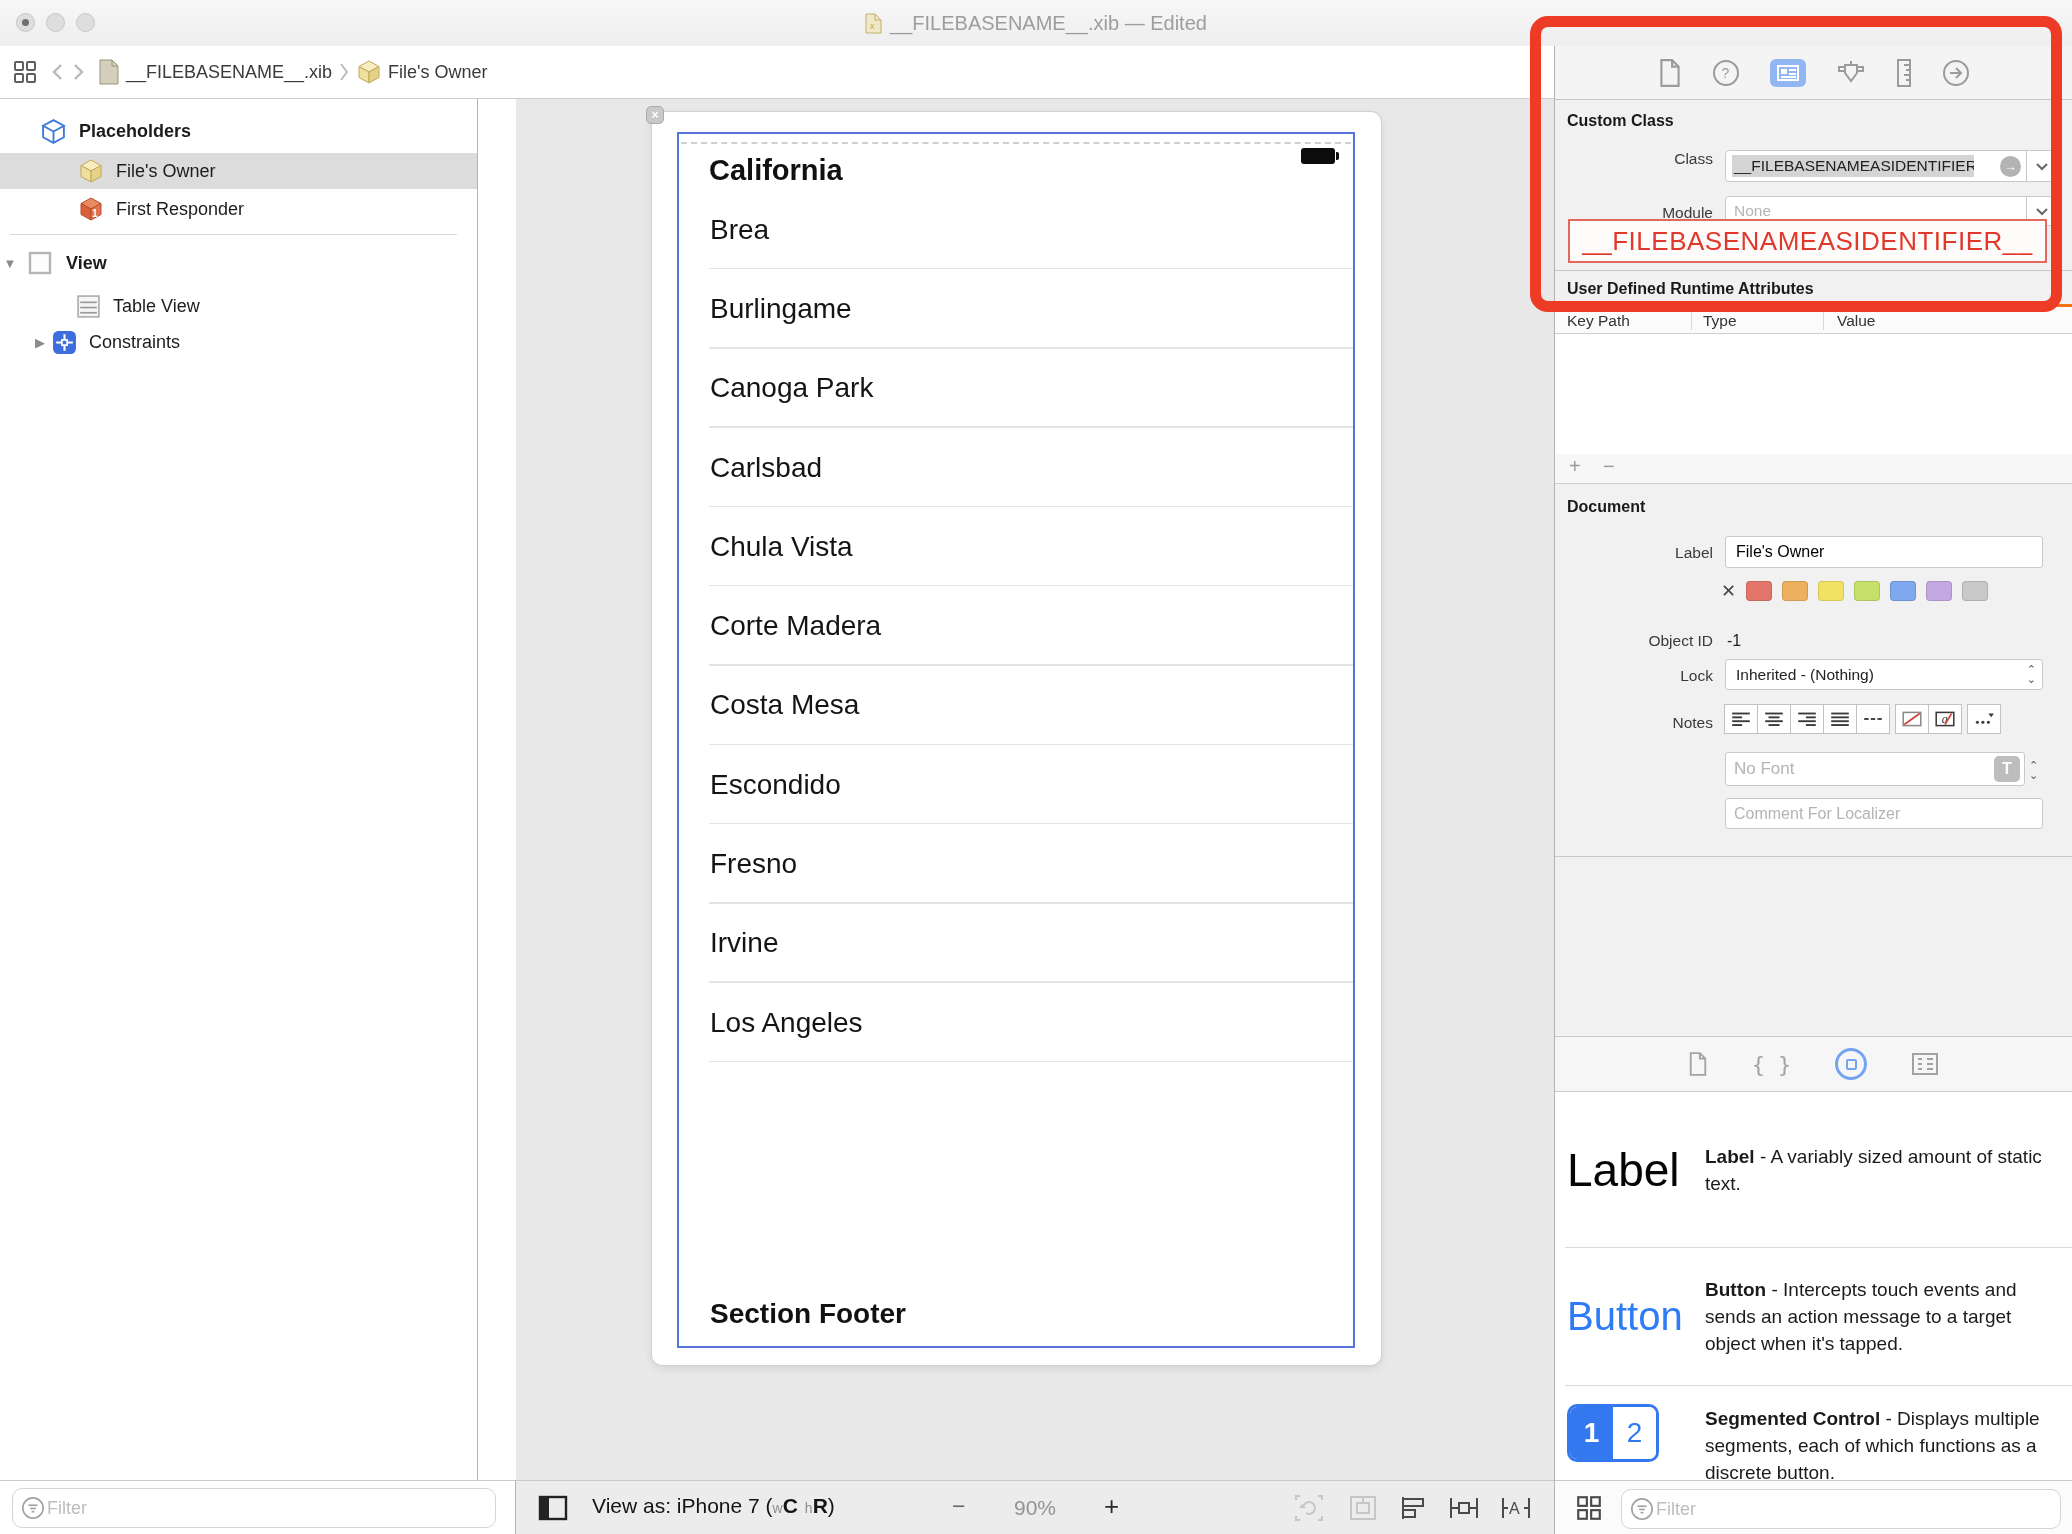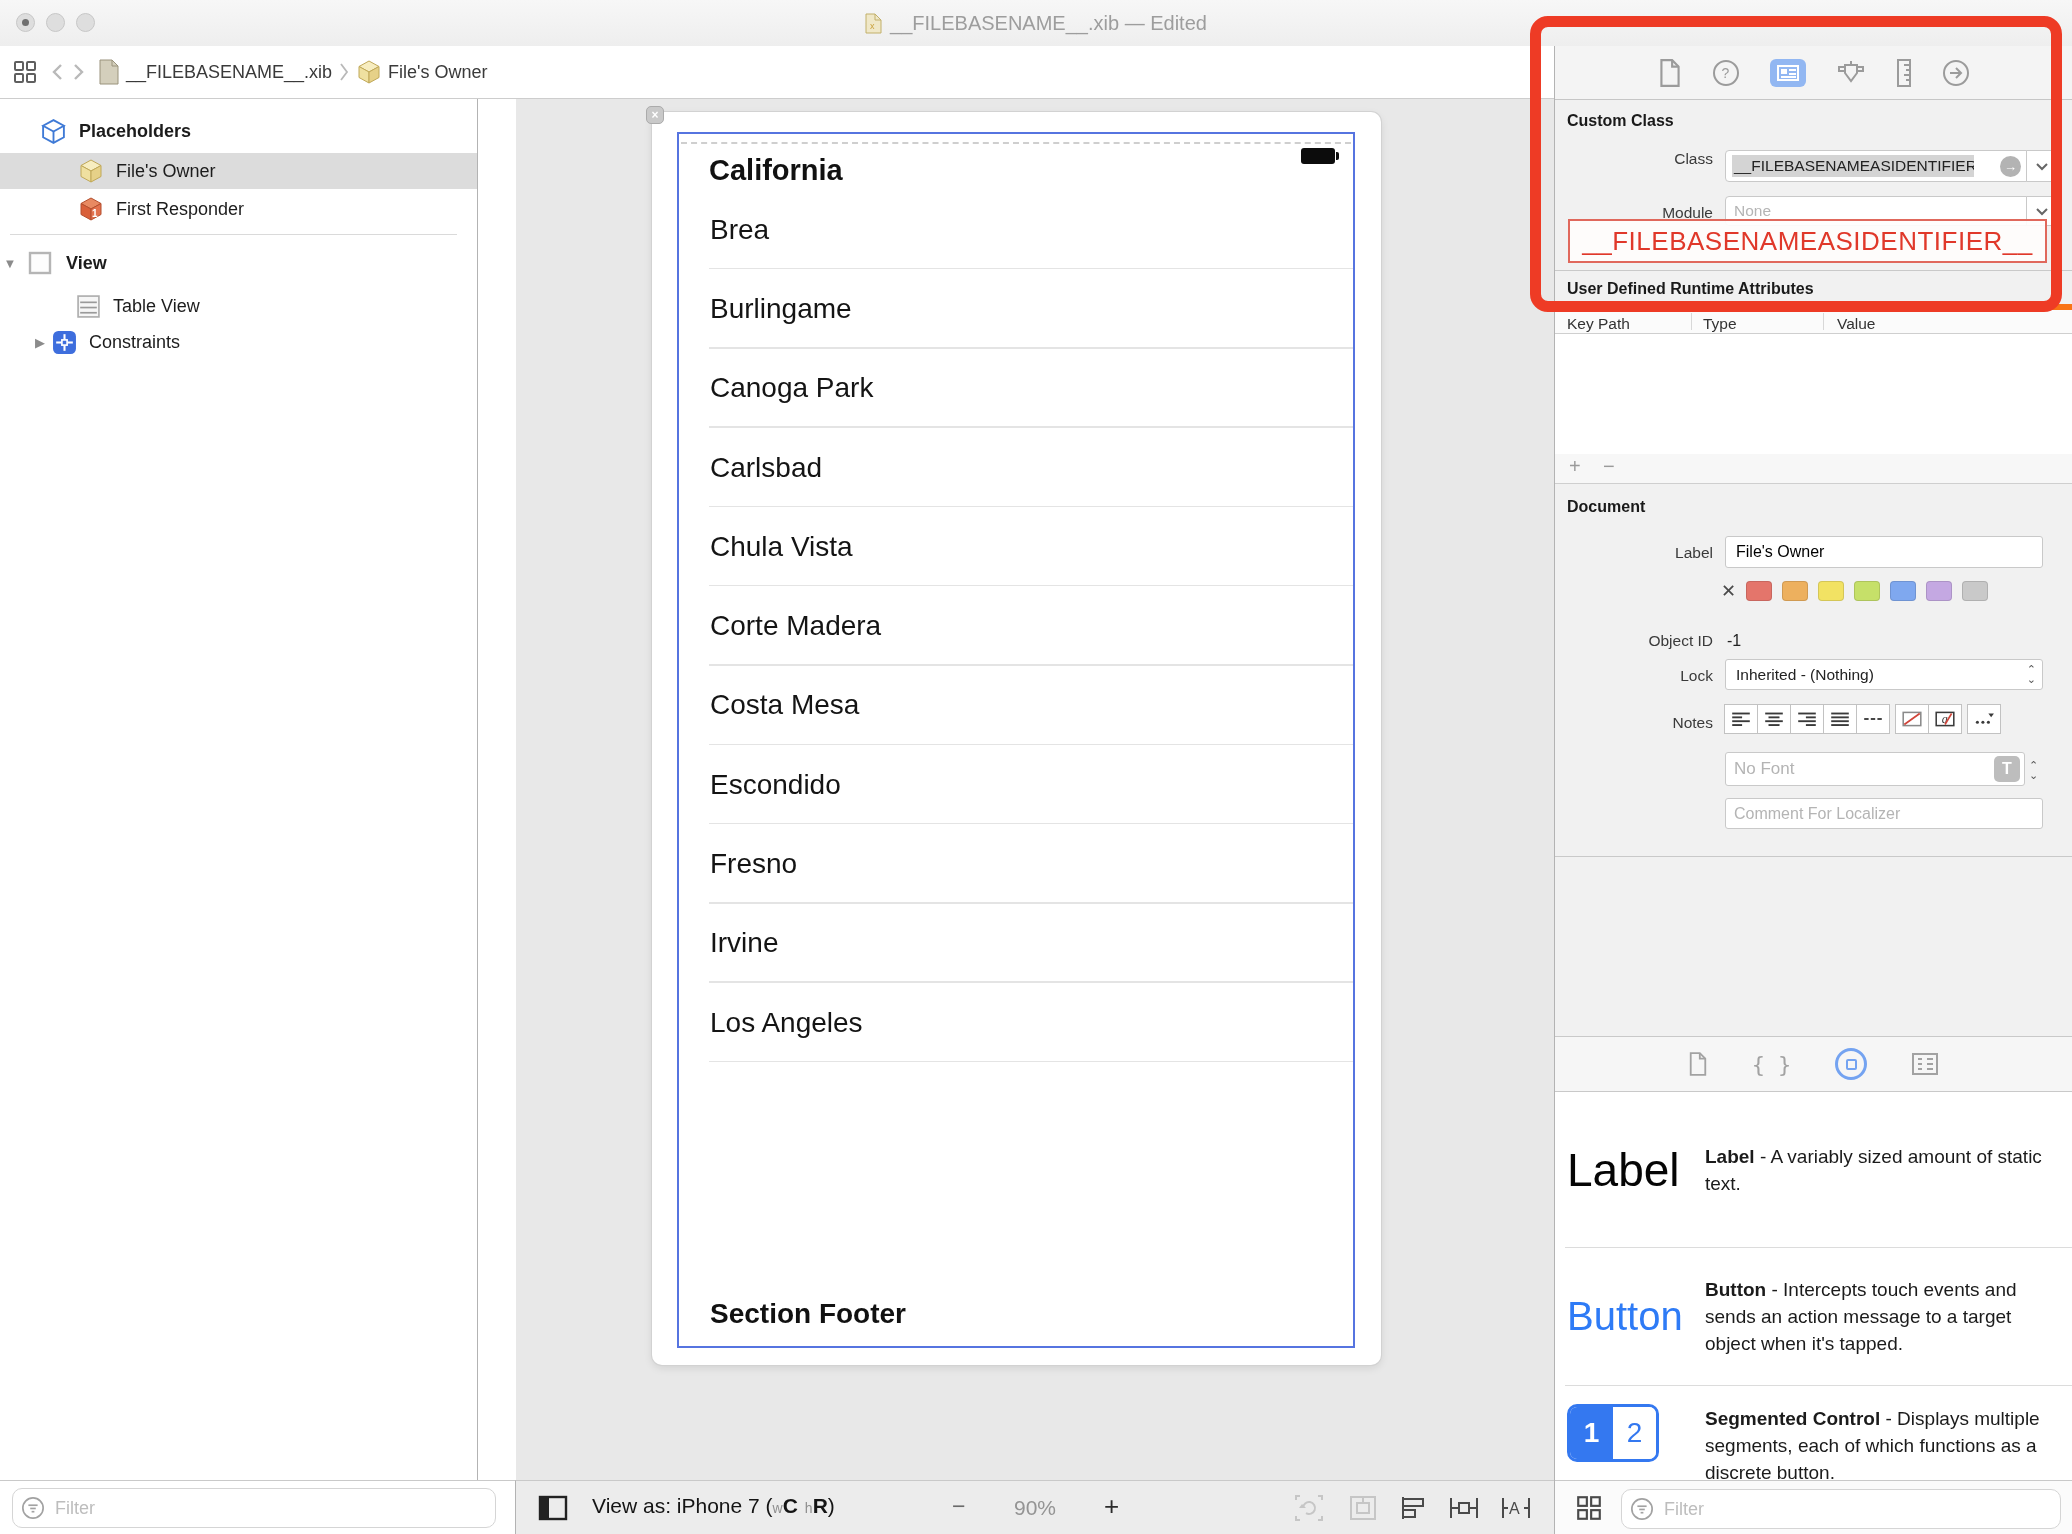--- a/index.html
+++ b/index.html
@@ -67,21 +67,21 @@
     border-radius:0 4px 4px 0;display:flex;align-items:center;justify-content:center;color:#555;font-size:13px;}
   .class-text{margin-left:6px;background:#d4d4d4;padding:2px 2px;white-space:nowrap;overflow:hidden;
     max-width:238px;font-size:15.5px;}
   .circle-arrow{margin-left:auto;margin-right:5px;width:21px;height:21px;border-radius:50%;background:#b3b3b3;
     color:#fff;display:flex;align-items:center;justify-content:center;font-size:13px;font-weight:bold;flex:none;}
   .overlay-red{position:absolute;left:13px;top:173px;width:475px;height:40px;border:2px solid #e0685c;
     background:rgba(255,253,252,.92);display:flex;align-items:center;justify-content:center;
     font-size:26px;color:#e0382a;letter-spacing:.5px;z-index:5;white-space:nowrap;}
   .hsep{position:absolute;left:0;width:100%;height:1px;background:#c9c9c9;}
   .udra-table{position:absolute;left:0;top:258px;width:100%;height:30px;background:#fbfbfb;
-    border-top:6px solid #f97316;border-bottom:1px solid #cfcfcf;box-sizing:border-box;font-size:15.5px;color:#333;}
+    border-top:3px solid #f97316;border-bottom:1px solid #cfcfcf;box-sizing:border-box;font-size:15.5px;color:#333;}
   .udra-col-sep{position:absolute;top:3px;bottom:3px;width:1px;background:#d8d8d8;}
   .udra-body{position:absolute;left:0;top:288px;width:100%;height:120px;background:#fff;}
   .udra-actions{position:absolute;left:0;top:408px;width:100%;height:30px;background:#f7f7f7;
     border-bottom:1px solid #cfcfcf;box-sizing:border-box;color:#9a9a9a;font-size:20px;}
   .swatch{width:26px;height:20px;border-radius:4px;border:1px solid rgba(0,0,0,.12);box-sizing:border-box;}
   .fmt-btn{width:34px;height:30px;background:#fff;border:1px solid #c2c2c2;box-sizing:border-box;
     display:flex;align-items:center;justify-content:center;margin-left:-1px;}
   .stepper{display:flex;flex-direction:column;align-items:center;justify-content:center;gap:1px;
     color:#555;font-size:11px;line-height:9px;}
   .tbtn{width:26px;height:26px;background:#bdbdbd;border-radius:5px;color:#fff;font-weight:bold;
@@ -103,21 +103,21 @@
     font-size:28px;}
   .insp-bottom{position:absolute;left:0;top:1434px;width:100%;height:54px;background:#fbfbfb;
     border-top:1px solid #c9c9c9;box-sizing:border-box;}
 
   
   .bb-left{position:absolute;left:0;top:1480px;width:516px;height:54px;background:#fff;
     border-top:1px solid #c9c9c9;border-right:1px solid #b3b3b3;box-sizing:border-box;}
   .bb-center{position:absolute;left:516px;top:1480px;width:1038px;height:54px;background:#ececec;
     border-top:1px solid #c9c9c9;box-sizing:border-box;}
   .filter-field{position:absolute;height:40px;border:1px solid #d5d5d5;border-radius:10px;background:#fff;
-    display:flex;align-items:center;box-sizing:border-box;padding-left:8px;gap:8px;}
+    display:flex;align-items:center;box-sizing:border-box;padding-left:8px;}
   .filter-field input{border:none;outline:none;font-size:18px;color:#333;flex:1;background:transparent;
     font-family:"Liberation Sans",sans-serif;}
   .filter-field input::placeholder{color:#bdbdbd;}
   .viewas{position:absolute;left:76px;top:13px;font-size:21px;color:#141414;}
   .trait-sm{font-size:14px;color:#8e8e8e;}
   .zoom-ctl{position:absolute;top:12px;font-size:23px;}
 
   
   .annotation{position:absolute;left:1530px;top:16px;width:532px;height:296px;border:11px solid #ee3b25;
     border-radius:18px;box-sizing:border-box;z-index:50;pointer-events:none;}

